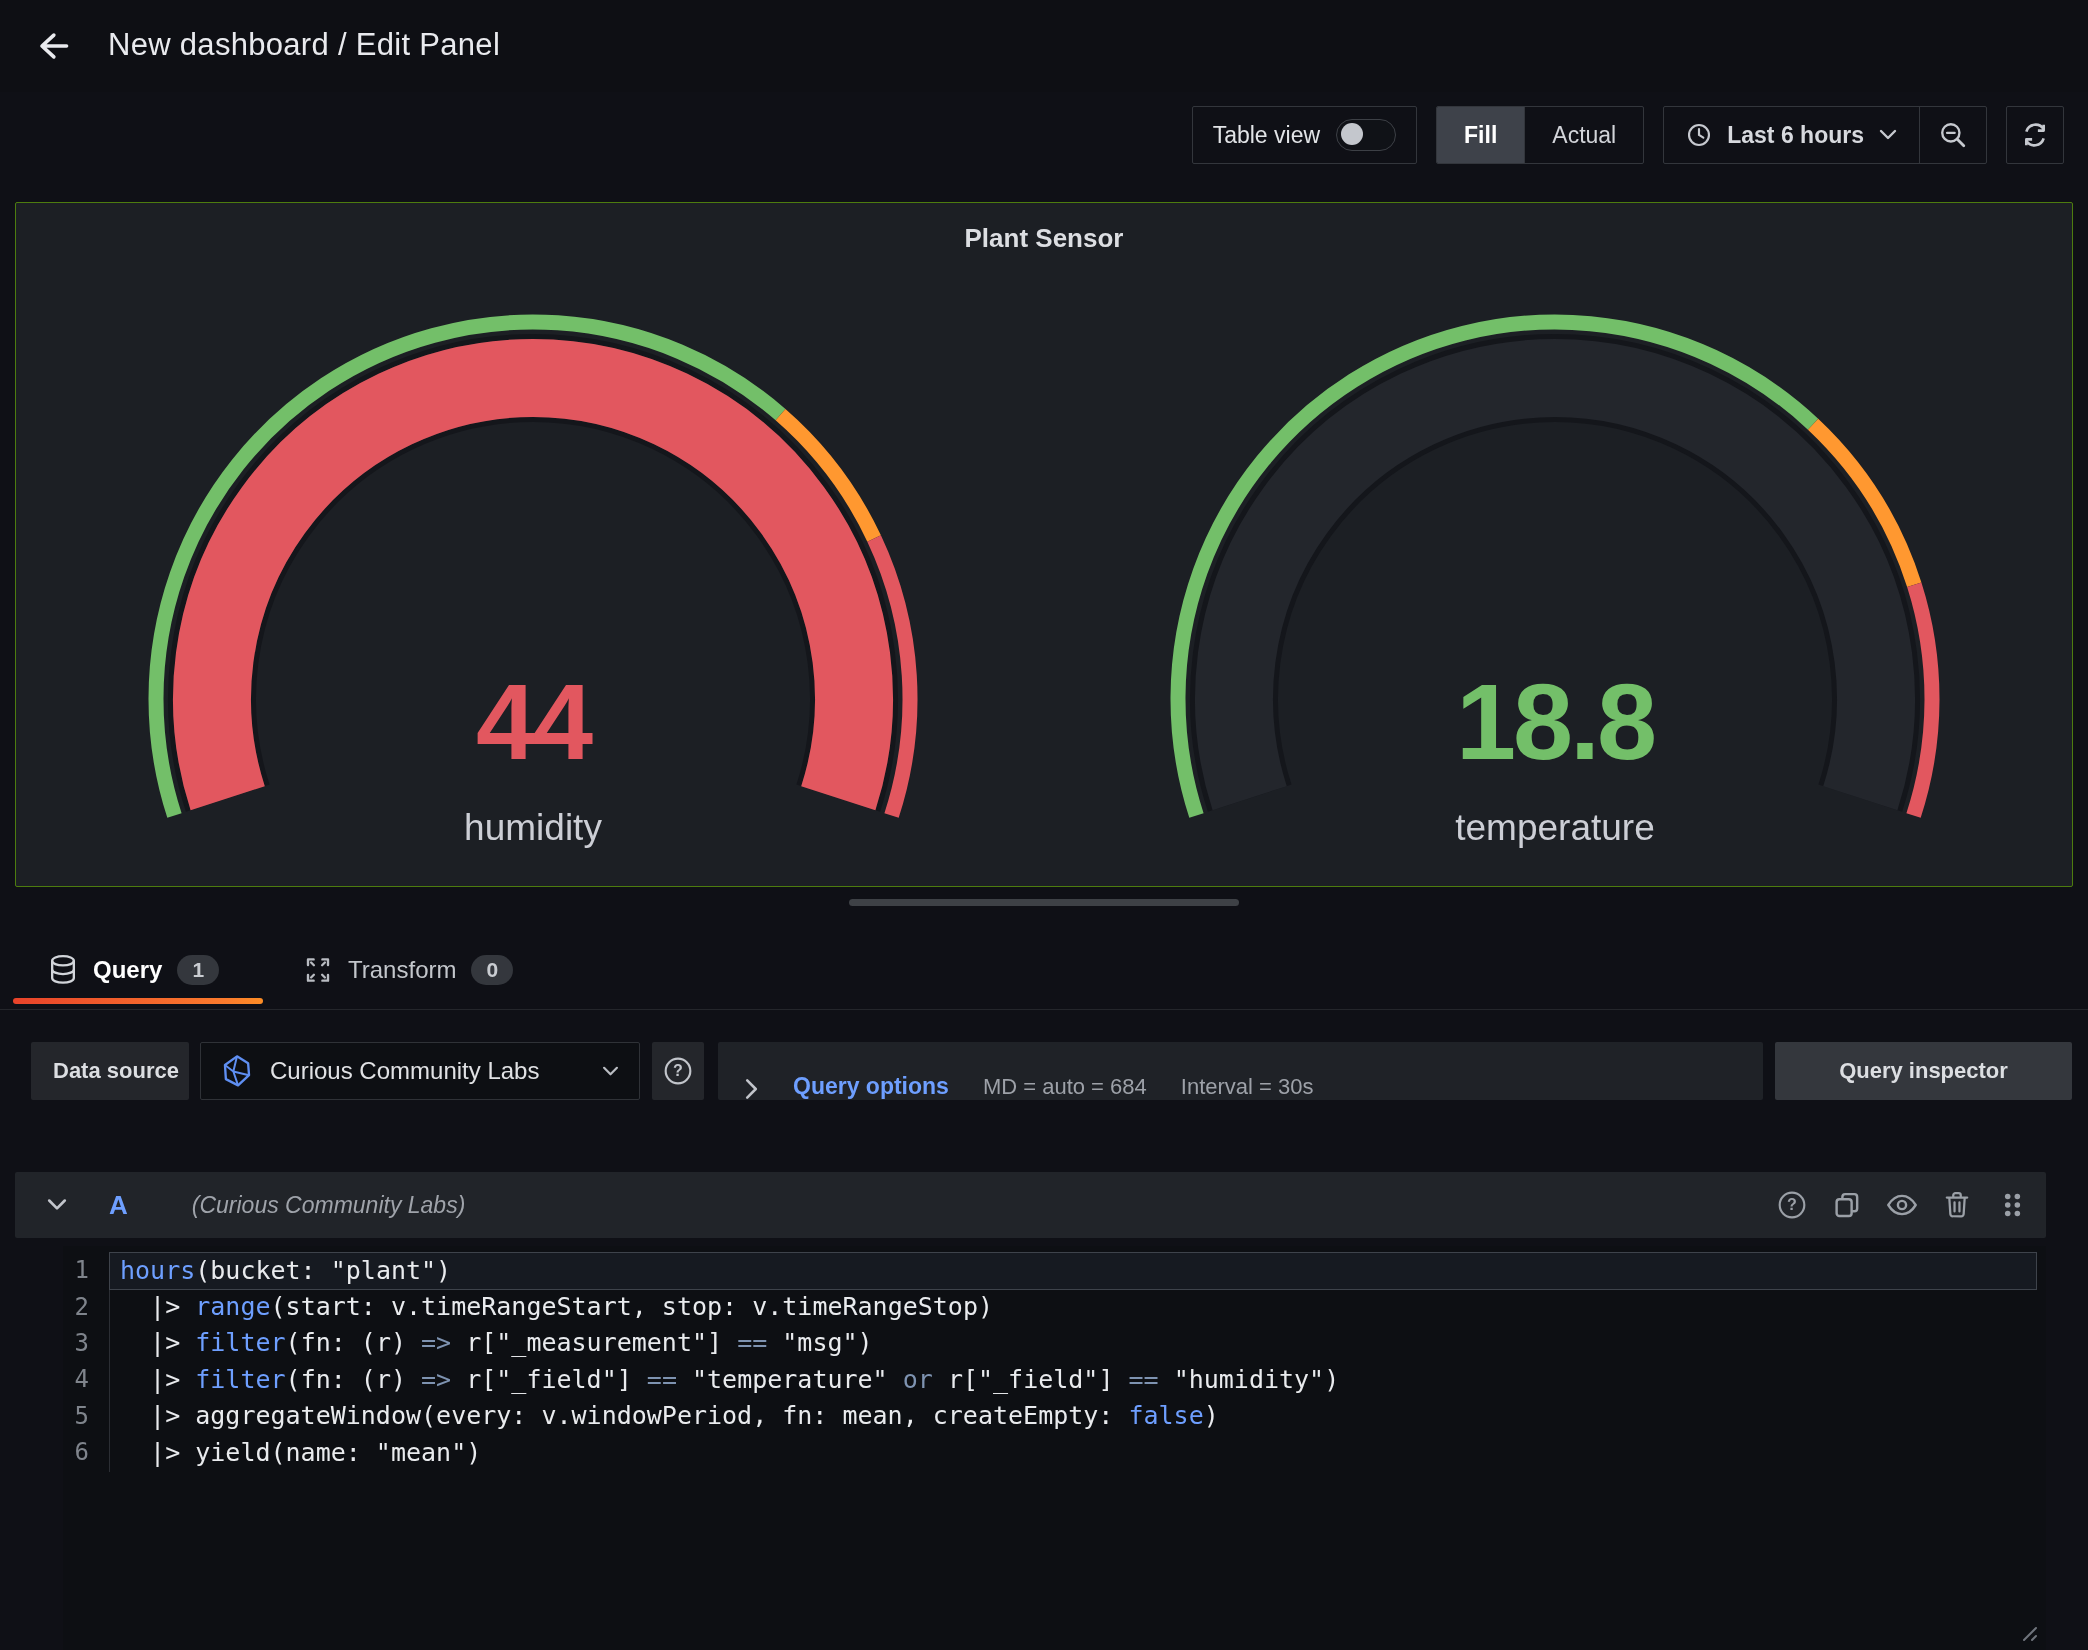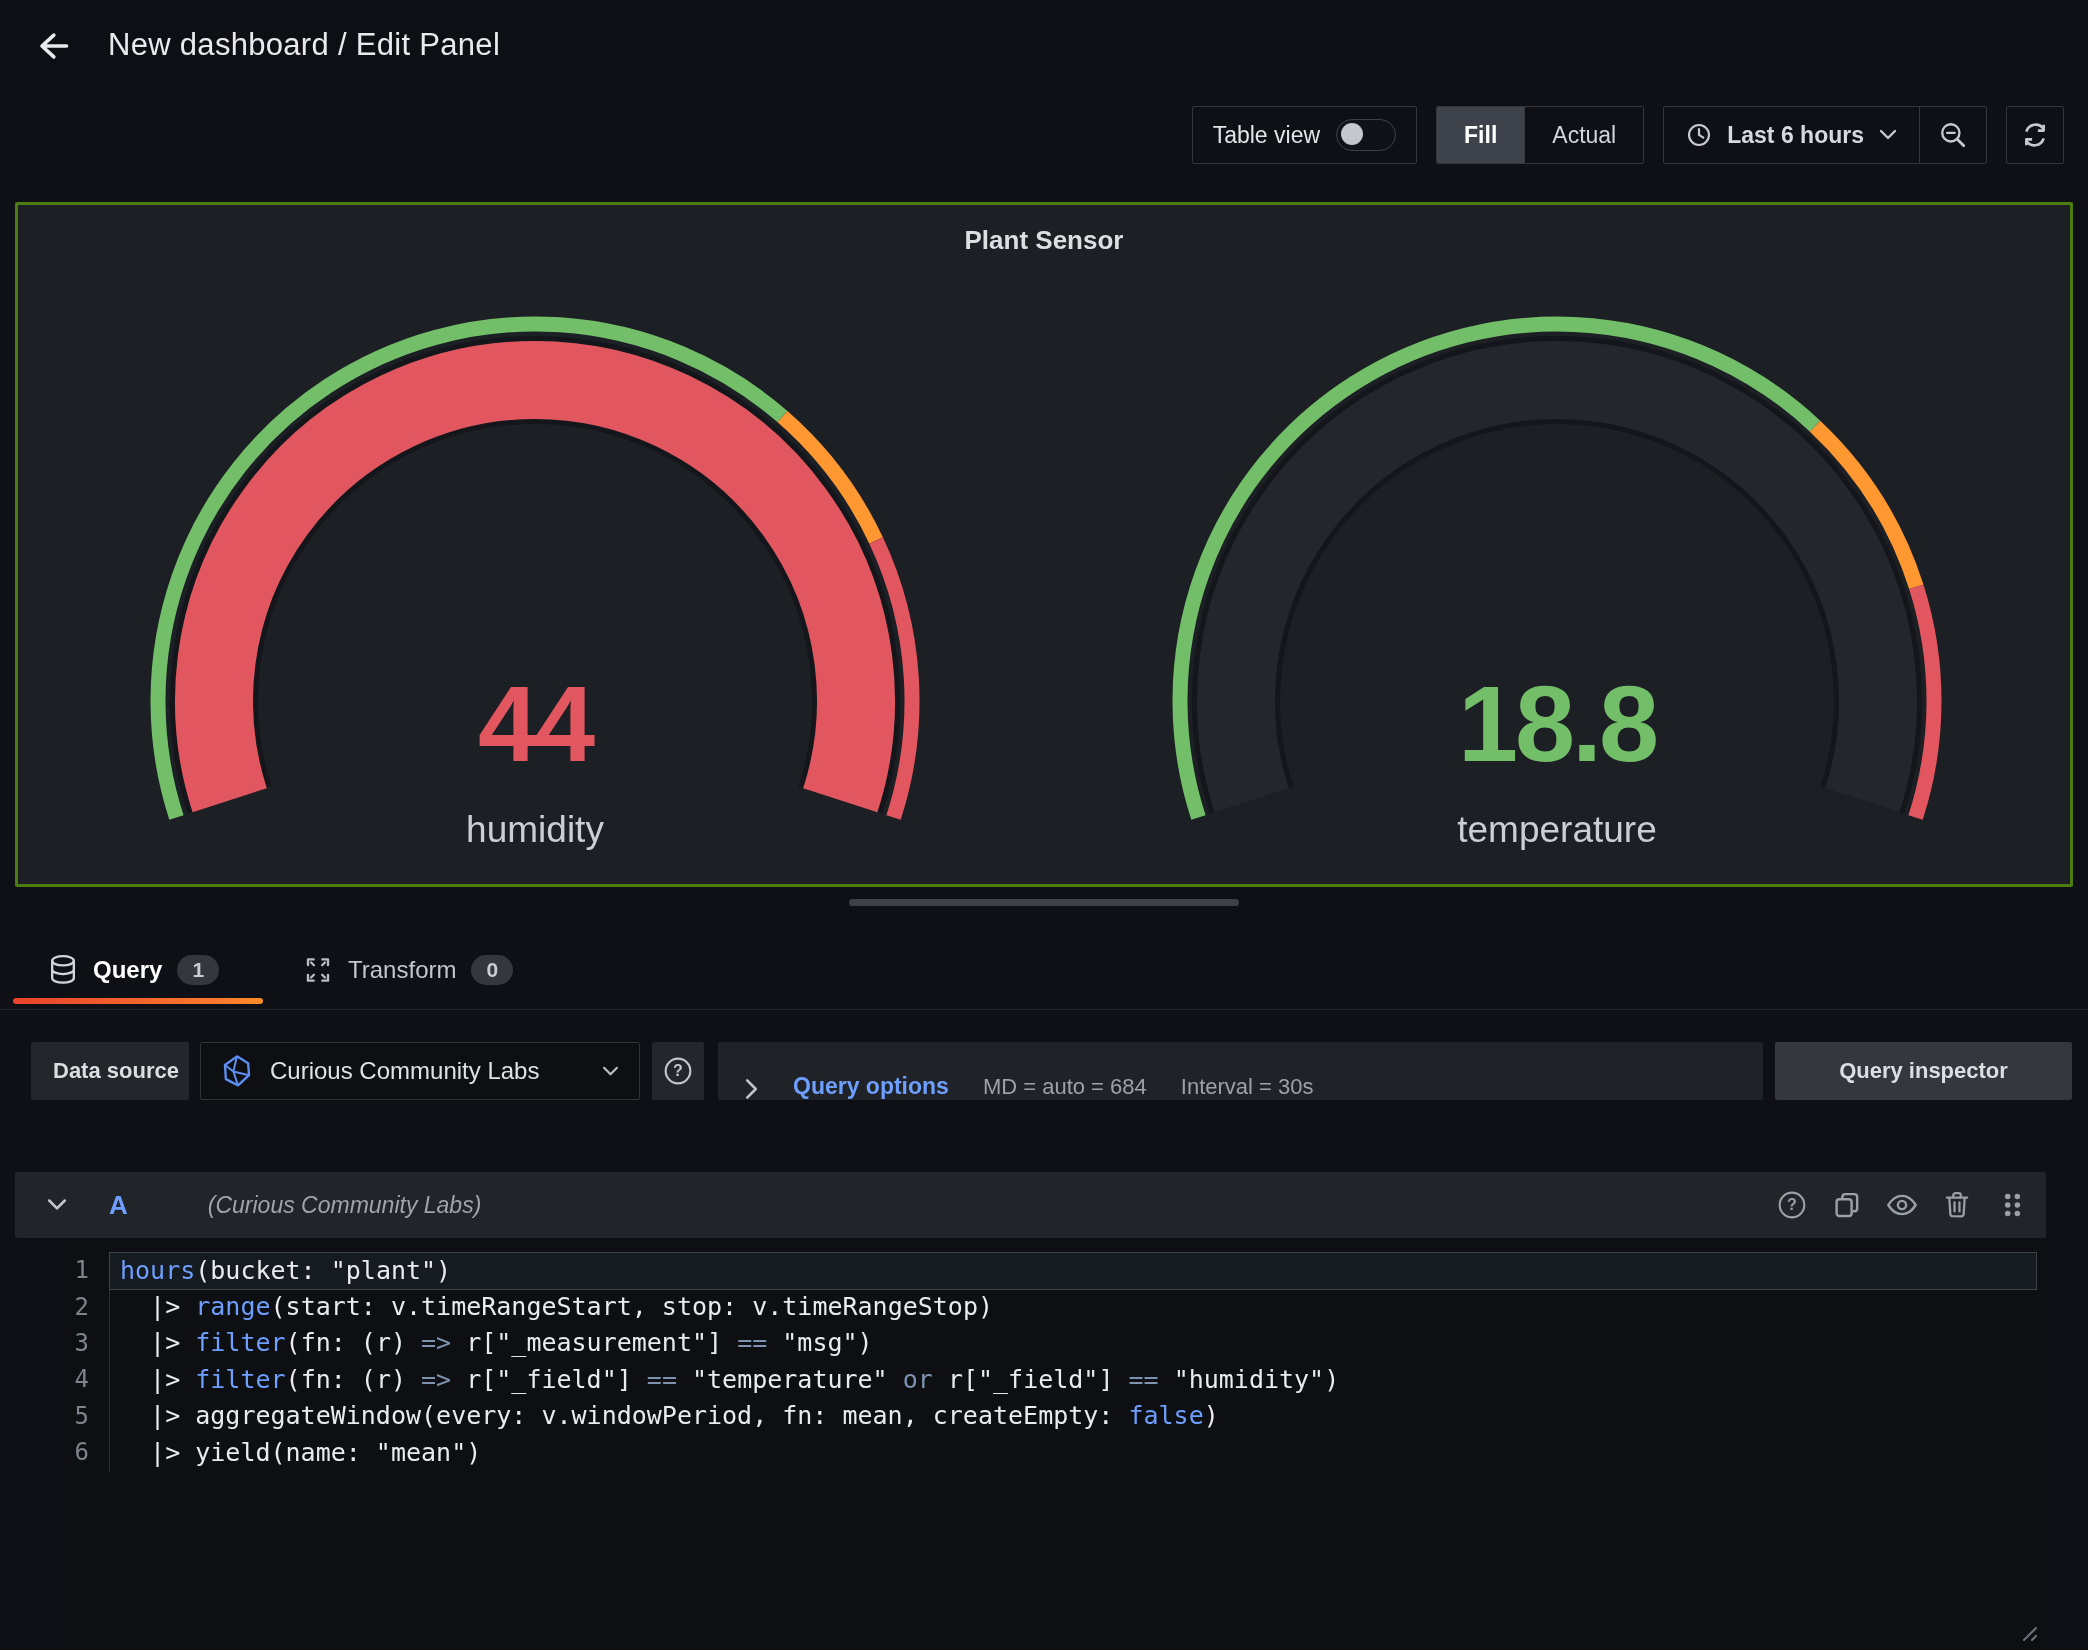--- a/index.html
+++ b/index.html
@@ -23,21 +23,21 @@
   .seg{overflow:hidden}
   .seg-opt{padding:0 27px;height:100%;display:flex;align-items:center;font-size:23px;cursor:pointer;white-space:nowrap}
   .seg-sel{background:#3e424a;font-weight:700;color:#ffffff}
   .seg-un{color:#d2d4d9;border-left:1px solid #33363c}
   .timepicker{padding:0}
   .tp-main{display:flex;align-items:center;gap:15px;padding:0 22px;height:100%;cursor:pointer}
   .tp-label{font-size:23px;font-weight:600;color:#d7d9de;white-space:nowrap}
   .tp-zoom{border-left:1px solid #33363c;height:100%;display:flex;align-items:center;padding:0 19px;cursor:pointer}
   .refresh-btn{width:58px;justify-content:center;cursor:pointer}
   
-  .panel{position:absolute;left:15px;top:202px;width:2058px;height:685px;background:#1c1f24;border:3px solid #4d7c0f;border-radius:2px;box-sizing:border-box}
+  .panel{position:absolute;left:15px;top:202px;width:2058px;height:685px;background:#1c1f24;border:1px solid #4d7c0f;border-radius:2px;box-sizing:border-box}
   .panel-title{position:absolute;top:20px;left:0;right:0;text-align:center;font-size:26px;font-weight:700;color:#dcdee2}
   .gauge{position:absolute;top:96px;width:840px;height:575px}
   .g-left{left:97px}
   .g-right{left:1119px}
   .g-value{position:absolute;left:0;right:0;top:368px;text-align:center;font-size:108px;line-height:110px;font-weight:700;letter-spacing:-3px}
   .g-label{position:absolute;left:0;right:0;top:508px;text-align:center;font-size:37px;line-height:42px;color:#ccced5}
   .resize-bar{position:absolute;left:849px;top:899px;width:390px;height:7px;border-radius:4px;background:#3e4146;cursor:row-resize}
   
   .tabs{position:absolute;top:932px;left:0;right:0;height:78px}
   .tab{position:absolute;top:14px;height:48px;display:flex;align-items:center;gap:15px;cursor:pointer}
@@ -55,21 +55,21 @@
   .ds-picker-text{font-size:24px;color:#e0e1e4;white-space:nowrap}
   .ds-caret{margin-left:auto}
   .ds-help{position:absolute;left:621px;top:0;height:58px;width:52px;background:#24262b;border-radius:2px;display:flex;align-items:center;justify-content:center;cursor:pointer}
   .ds-options{position:absolute;left:687px;top:0;height:58px;width:1045px;background:#1f2227;border-radius:2px;display:flex;align-items:flex-end;gap:34px;padding:0 26px;box-sizing:border-box}
   .qo-link{font-size:23px;font-weight:700;color:#6e9fff;cursor:pointer;white-space:nowrap}
   .qo-info{font-size:22px;color:#9da1a8;white-space:nowrap}
   .ds-inspector{position:absolute;left:1744px;top:0;height:58px;width:297px;background:#34373d;border-radius:2px;display:flex;align-items:center;justify-content:center;font-size:22px;font-weight:700;color:#dcdee2;cursor:pointer}
   
   .qheader{position:absolute;top:1172px;left:15px;width:2031px;height:66px;background:#212429;border-radius:2px;display:flex;align-items:center;padding:0 18px 0 32px;box-sizing:border-box}
   .q-ref{font-size:26px;font-weight:700;color:#6e9fff;margin-left:42px}
-  .q-hint{font-size:23px;font-style:italic;color:#9fa3aa;margin-left:80px}
+  .q-hint{font-size:23px;font-style:italic;color:#9fa3aa;margin-left:64px}
   .q-icons{margin-left:auto;display:flex;align-items:center;gap:23px}
   .q-icon{width:32px;height:32px;display:flex;align-items:center;justify-content:center;cursor:pointer}
   .editor{position:absolute;top:1246px;left:63px;width:1983px;height:404px;background:#0d0f13}
   .active-line{position:absolute;left:46px;top:6px;width:1928px;height:38px;background:#161a21;border:1px solid #3e434b;box-sizing:border-box}
   .indent-guide{position:absolute;left:46px;top:44px;width:1px;height:182px;background:#2b2e34}
   .code-lines{position:absolute;top:6px;left:0;right:0}
   .cl{display:flex;height:36.4px;align-items:center;font-family:"DejaVu Sans Mono",monospace;font-size:25px;position:relative}
   .ln{width:26px;text-align:right;color:#7f848c;flex-shrink:0;font-size:24px;user-select:none}
   .ct{margin-left:31px;white-space:pre;color:#e9ebee}
   .ct .k{color:#6e9fff}

